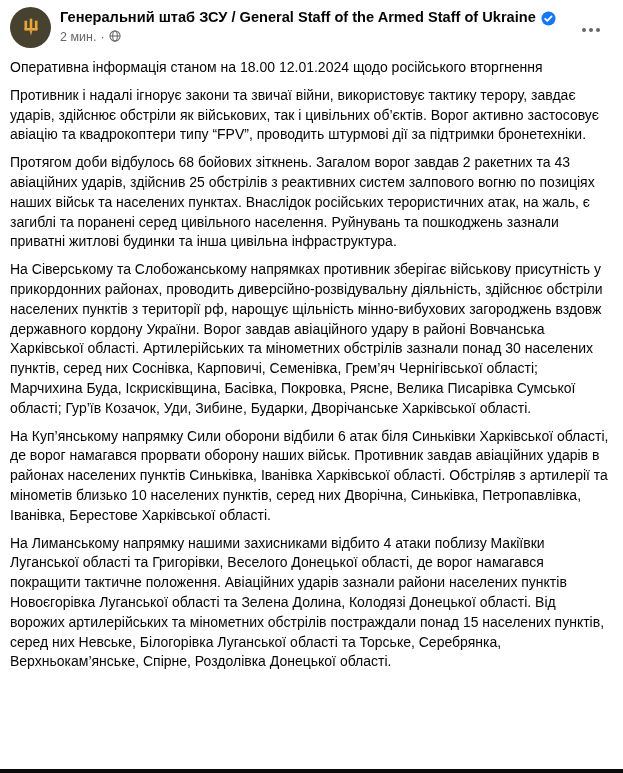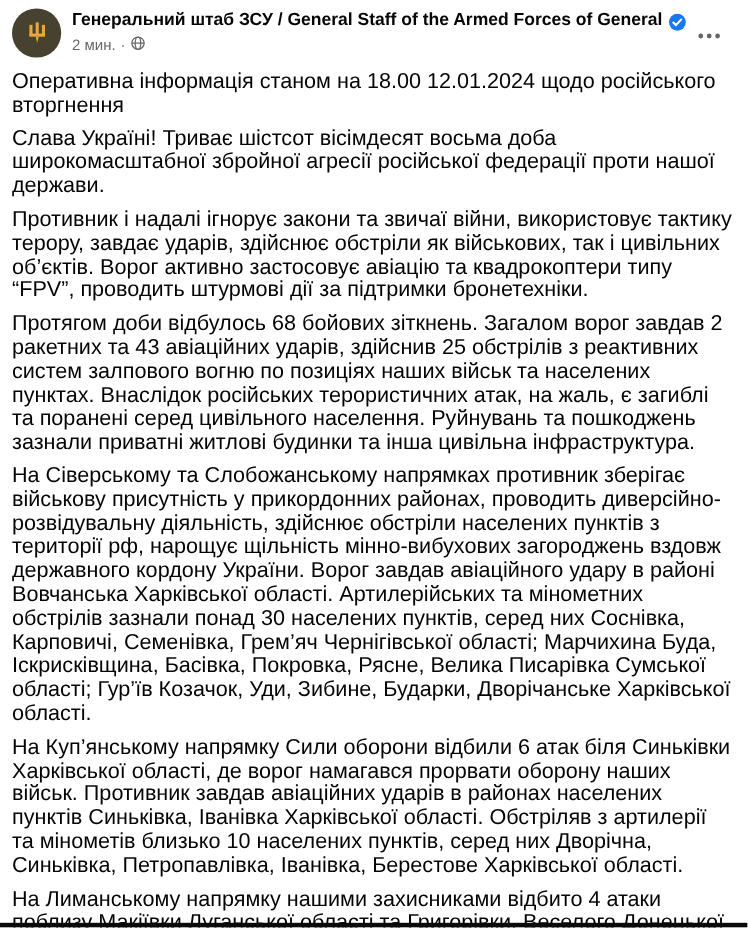--- a/index.html
+++ b/index.html
@@ -59,21 +59,21 @@
     cursor: pointer;
   }
   .verified {
     width: 15px;
     height: 15px;
     flex: 0 0 15px;
     margin-top: 1px;
   }
   .meta-row {
     display: flex;
-    align-items: center;
+    align-items: flex-start;
     gap: 4px;
     margin-top: 2px;
     font-size: 12.5px;
     color: #65676b;
     line-height: 16px;
   }
   .meta-timestamp { cursor: pointer; }
   .meta-sep { color: #65676b; }
   .globe { margin-top: 1px; }
   .more-btn {
@@ -85,21 +85,21 @@
     padding: 4px;
     cursor: pointer;
     display: flex;
     align-items: center;
   }
   .post-body {
     padding: 6px 12px 0 10px;
   }
   .post-body p {
     margin: 0 0 8px 0;
-    font-size: 18px;
+    font-size: 14px;
     line-height: 19.8px;
     color: #050505;
     letter-spacing: 0;
   }
   .bottom-bar {
     position: absolute;
     left: 0;
     right: 0;
     bottom: 0;
     height: 4px;
@@ -122,21 +122,21 @@
             <rect x="20.8" y="7" width="3.2" height="11"></rect>
             <rect x="8" y="16" width="16" height="3.2"></rect>
             <polygon points="14.4,19.2 17.6,19.2 16,25.5"></polygon>
           </g>
         </svg>
       </span>
     </div>
 
     <div class="header-text">
       <div class="page-name-row">
-        <a class="page-name">Генеральний штаб ЗСУ / General Staff of the Armed Forces of General</a>
+        <a class="page-name">Генеральний штаб ЗСУ / General Staff of the Armed Staff of Ukraine</a>
         <span class="verified">
           <svg width="15" height="15" viewBox="0 0 16 16">
             <circle cx="8" cy="8" r="7.5" fill="#1877f2"></circle>
             <path d="M4.4 8.3l2.3 2.3 4.6-4.9" fill="none" stroke="#ffffff" stroke-width="1.9" stroke-linecap="round" stroke-linejoin="round"></path>
           </svg>
         </span>
       </div>
       <div class="meta-row">
         <span class="meta-timestamp">2 мин.</span>
         <span class="meta-sep">·</span>
@@ -160,21 +160,20 @@
             <circle cx="10" cy="3" r="2"></circle>
             <circle cx="17" cy="3" r="2"></circle>
           </g>
         </svg>
       </span>
     </button>
   </div>
 
   <div class="post-body">
     <p>Оперативна інформація станом на 18.00 12.01.2024 щодо російського вторгнення</p>
-    <p>Слава Україні! Триває шістсот вісімдесят восьма доба широкомасштабної збройної агресії російської федерації проти нашої держави.</p>
     <p>Противник і надалі ігнорує закони та звичаї війни, використовує тактику терору, завдає ударів, здійснює обстріли як військових, так і цивільних об’єктів. Ворог активно застосовує авіацію та квадрокоптери типу “FPV”, проводить штурмові дії за підтримки бронетехніки.</p>
     <p>Протягом доби відбулось 68 бойових зіткнень. Загалом ворог завдав 2 ракетних та 43 авіаційних ударів, здійснив 25 обстрілів з реактивних систем залпового вогню по позиціях наших військ та населених пунктах. Внаслідок російських терористичних атак, на жаль, є загиблі та поранені серед цивільного населення. Руйнувань та пошкоджень зазнали приватні житлові будинки та інша цивільна інфраструктура.</p>
     <p>На Сіверському та Слобожанському напрямках противник зберігає військову присутність у прикордонних районах, проводить диверсійно-розвідувальну діяльність, здійснює обстріли населених пунктів з території рф, нарощує щільність мінно-вибухових загороджень вздовж державного кордону України. Ворог завдав авіаційного удару в районі Вовчанська Харківської області. Артилерійських та мінометних обстрілів зазнали понад 30 населених пунктів, серед них Соснівка, Карповичі, Семенівка, Грем’яч Чернігівської області; Марчихина Буда, Іскрисківщина, Басівка, Покровка, Рясне, Велика Писарівка Сумської області; Гур’їв Козачок, Уди, Зибине, Бударки, Дворічанське Харківської області.</p>
     <p>На Куп’янському напрямку Сили оборони відбили 6 атак біля Синьківки Харківської області, де ворог намагався прорвати оборону наших військ. Противник завдав авіаційних ударів в районах населених пунктів Синьківка, Іванівка Харківської області. Обстріляв з артилерії та мінометів близько 10 населених пунктів, серед них Дворічна, Синьківка, Петропавлівка, Іванівка, Берестове Харківської області.</p>
     <p>На Лиманському напрямку нашими захисниками відбито 4 атаки поблизу Макіївки Луганської області та Григорівки, Веселого Донецької області, де ворог намагався покращити тактичне положення. Авіаційних ударів зазнали райони населених пунктів Новоєгорівка Луганської області та Зелена Долина, Колодязі Донецької області. Від ворожих артилерійських та мінометних обстрілів постраждали понад 15 населених пунктів, серед них Невське, Білогорівка Луганської області та Торське, Серебрянка, Верхньокам’янське, Спірне, Роздолівка Донецької області.</p>
   </div>
 
   <div class="bottom-bar"></div>
 </div>
 

